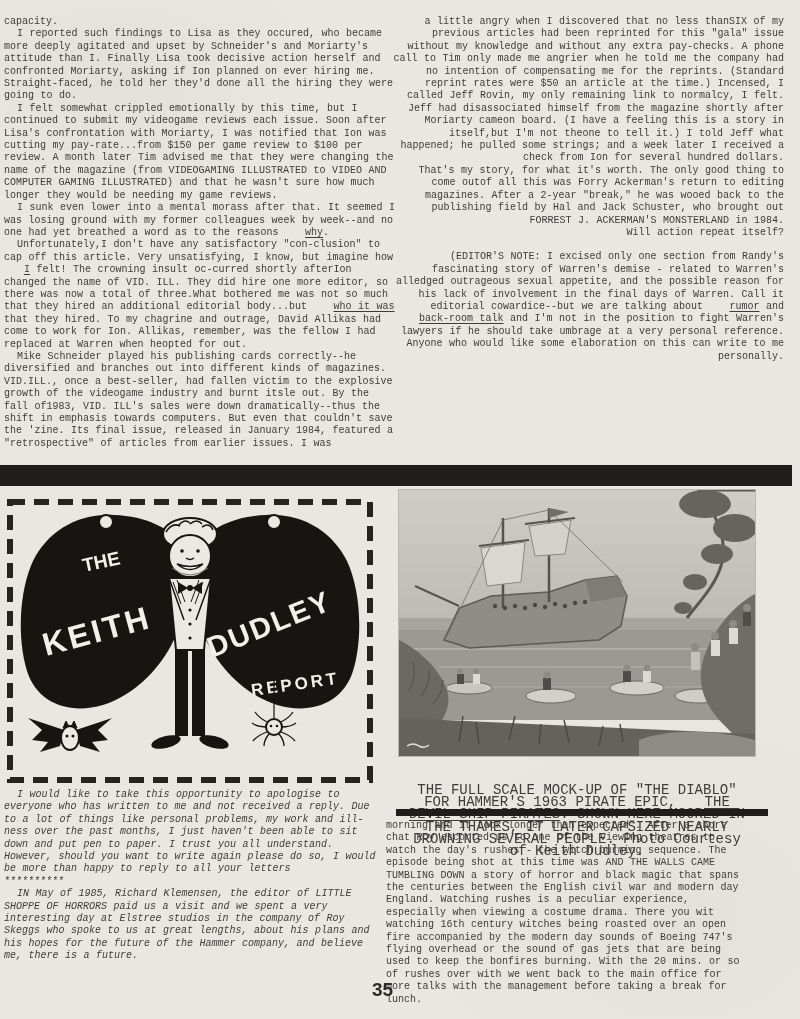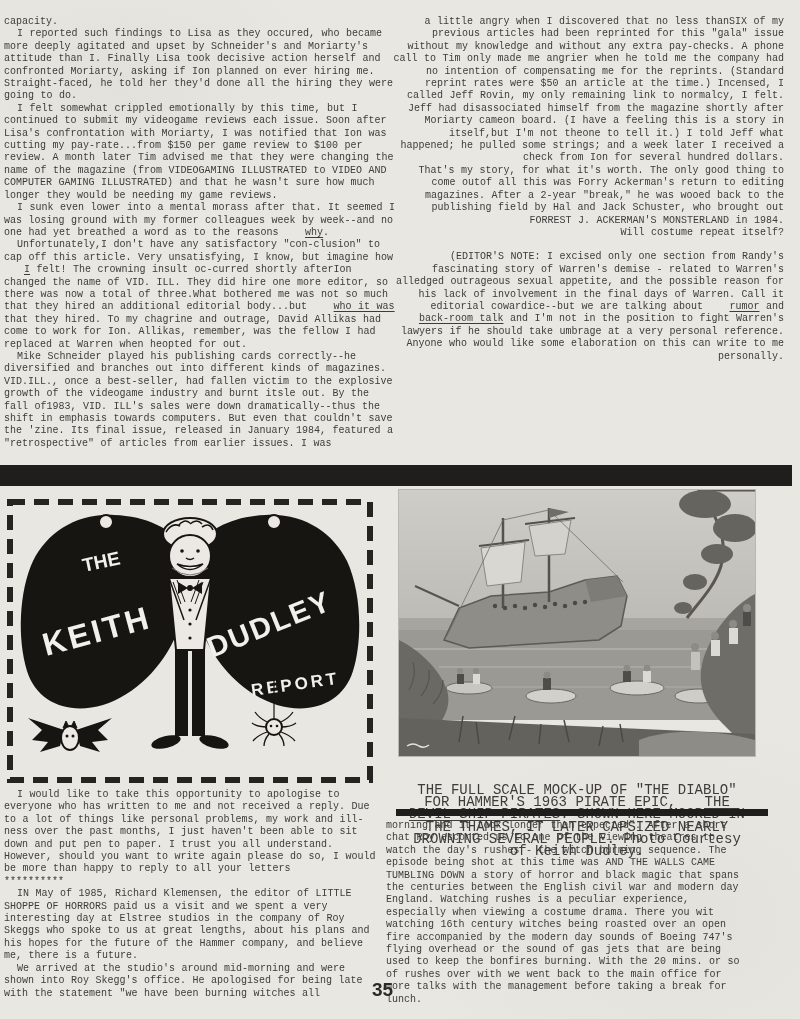--- a/index.html
+++ b/index.html
@@ -40,21 +40,21 @@
       <p><span>  I reported such findings to Lisa as they occured, who became more deeply agitated and upset by Schneider's and Moriarty's attitude than I. Finally Lisa took decisive action herself and confronted Moriarty, asking if Ion planned on ever hiring me. Straight-faced, he told her they'd done all the hiring they were going to do.</span></p>
       <p><span>  I felt somewhat crippled emotionally by this time, but I continued to submit my videogame reviews each issue. Soon after Lisa's confrontation with Moriarty, I was notified that Ion was cutting my pay-rate...from $150 per game review to $100 per review. A month later Tim advised me that they were changing the name of the magazine (from VIDEOGAMING ILLUSTRATED to VIDEO AND COMPUTER GAMING ILLUSTRATED) and that he wasn't sure how much longer they would be needing my game reviews.</span></p>
       <p><span>  I sunk even lower into a mental morass after that. It seemed I was losing ground with my former colleagues week by week--and no one had yet breathed a word as to the reasons </span><span class="u">why</span><span>.</span></p>
       <p><span>  Unfortunately,I don't have any satisfactory "con-clusion" to cap off this article. Very unsatisfying, I know, but imagine how </span><span class="u">I</span><span> felt! The crowning insult oc-curred shortly afterIon changed the name of VID. ILL. They did hire one more editor, so there was now a total of three.What bothered me was not so much that they hired an additional editorial body...but </span><span class="u">who it was</span><span> that they hired. To my chagrine and outrage, David Allikas had come to work for Ion. Allikas, remember, was the fellow I had replaced at Warren when heopted for out.</span></p>
       <p><span>  Mike Schneider played his publishing cards correctly--he diversified and branches out into different kinds of magazines. VID.ILL., once a best-seller, had fallen victim to the explosive growth of the videogame industry and burnt itsle out. By the fall of1983, VID. ILL's sales were down dramatically--thus the shift in emphasis towards computers. But even that couldn't save the 'zine. Its final issue, released in January 1984, featured a "retrospective" of articles from earlier issues. I was</span></p>
     </div>
 
   <div class="col" style="left:392px;top:16px;width:392px;text-align:right;">
       <p><span>a little angry when I discovered that no less thanSIX of my previous articles had been reprinted for this "gala" issue without my knowledge and without any extra pay-checks. A phone call to Tim only made me angrier when he told me the company had no intention of compensating me for the reprints. (Standard reprint rates were $50 an article at the time.) Incensed, I called Jeff Rovin, my only remaining link to normalcy, I felt. Jeff had disassociated himself from the magazine shortly after Moriarty cameon board. (I have a feeling this is a story in itself,but I'm not theone to tell it.) I told Jeff what happened; he pulled some strings; and a week later I received a check from Ion for several hundred dollars.</span></p>
       <p><span>  That's my story, for what it's worth. The only good thing to come outof all this was Forry Ackerman's return to editing magazines. After a 2-year "break," he was wooed back to the publishing field by Hal and Jack Schuster, who brought out FORREST J. ACKERMAN'S MONSTERLAND in 1984.</span></p>
-      <p><span>  Will costume repeat itself?</span></p>
+      <p><span>  Will action repeat itself?</span></p>
       <p class="gap"><span>(EDITOR'S NOTE: I excised only one section from Randy's fascinating story of Warren's demise - related to Warren's alledged outrageous sexual appetite, and the possible reason for his lack of involvement in the final days of Warren. Call it editorial cowardice--but we are talking about </span><span class="u">rumor</span><span> and </span><span class="u">back-room talk</span><span> and I'm not in the position to fight Warren's lawyers if he should take umbrage at a very personal reference. Anyone who would like some elaboration on this can write to me personally.</span></p>
     </div>
 
   <div class="bar" style="left:0;top:465px;width:792px;height:21px;"></div>
 
   <div class="illus">
     <svg width="368" height="286" viewBox="0 0 368 286">
       <rect x="4" y="4" width="360" height="278" fill="none" stroke="#262421" stroke-width="6" stroke-dasharray="15 9"></rect>
 
       <g>
@@ -204,25 +204,24 @@
       </g>
     </svg>
   </div>
 
   <div class="caption">
       <p><span>THE FULL SCALE MOCK-UP OF "THE DIABLO" FOR HAMMER'S 1963 PIRATE EPIC, </span><span class="u">THE DEVIL SHIP PIRATES</span><span>. SHOWN HERE MOORED IN THE THAMES, IT LATER CAPSIZED NEARLY DROWNING SEVERAL PEOPLE. Photo Courtesy of Keith Dudley.</span></p>
     </div>
 
   <div class="bar" style="left:396px;top:809px;width:372px;height:7px;"></div>
 
-  <div class="col" style="left:4px;top:789px;width:376px;">
+  <div class="col" style="left:4px;top:789px;width:376px;font-style:italic;">
       <p><span>  I would like to take this opportunity to apologise to everyone who has written to me and not received a reply. Due to a lot of things like personal problems, my work and ill-ness over the past months, I just haven't been able to sit down and put pen to paper. I trust you all understand. However, should you want to write again please do so, I would be more than happy to reply to all your letters</span></p>
       <p><span>**********</span></p>
       <p><span>  IN May of 1985, Richard Klemensen, the editor of LITTLE SHOPPE OF HORRORS paid us a visit and we spent a very interesting day at Elstree studios in the company of Roy Skeggs who spoke to us at great lengths, about his plans and his hopes for the future of the Hammer company, and believe me, there is a future.</span></p>
-      <p><span>  We arrived at the studio's around mid-morning and were shown into Roy Skegg's office. He apologised for being late with the statement "we have been burning witches all</span></p>
     </div>
 
   <div class="col" style="left:386px;top:820px;width:360px;">
       <p><span>morning and it took longer than expected". After a short chat Roy escorted us to one of the viewing theatres to watch the day's rushes - the witch burning sequence. The episode being shot at this time was AND THE WALLS CAME TUMBLING DOWN a story of horror and black magic that spans the centuries between the English civil war and modern day England. Watching rushes is a peculiar experience, especially when viewing a costume drama. There you wit watching 16th century witches being roasted over an open fire accompanied by the modern day sounds of Boeing 747's flying overhead or the sound of gas jets that are being used to keep the bonfires burning. With the 20 mins. or so of rushes over with we went back to the main office for more talks with the management before taking a break for lunch.</span></p>
     </div>
 
   <div class="pagenum">35</div>
 
 </div>
 

